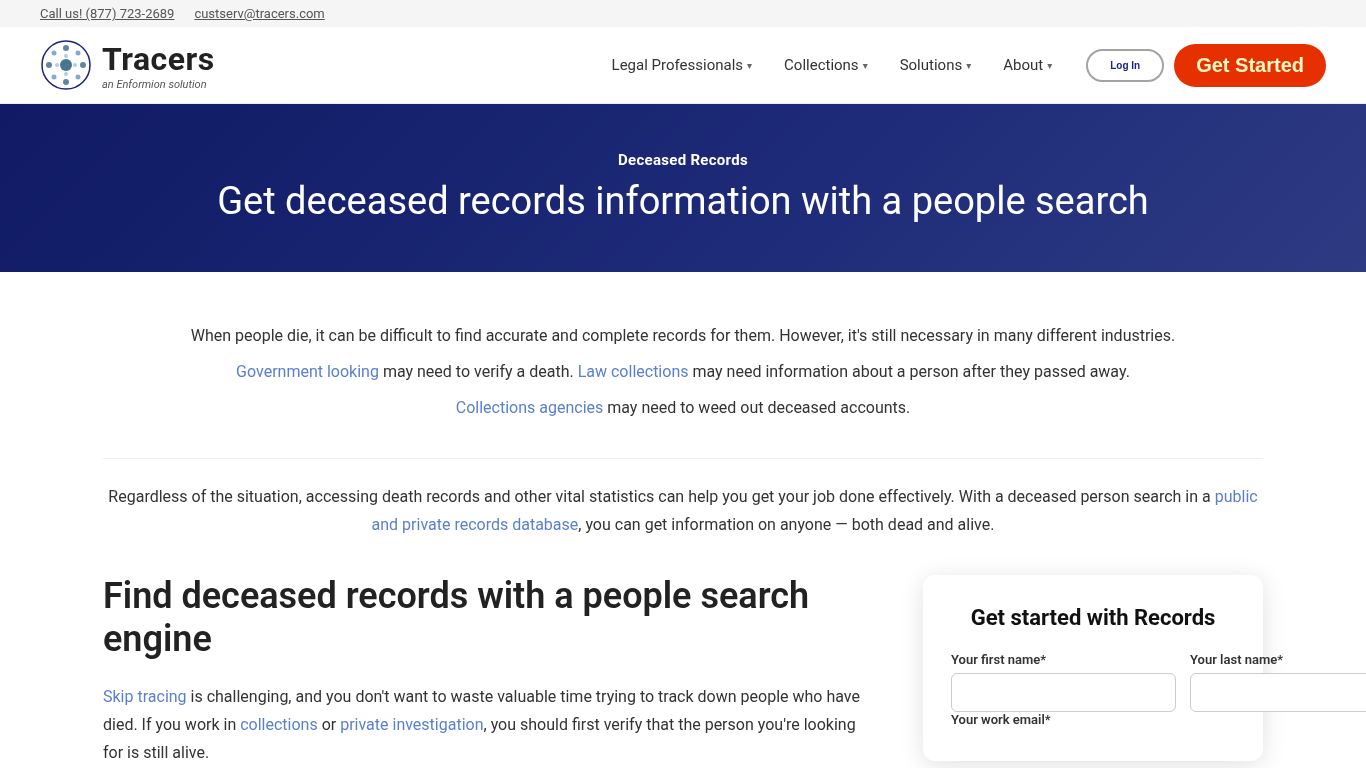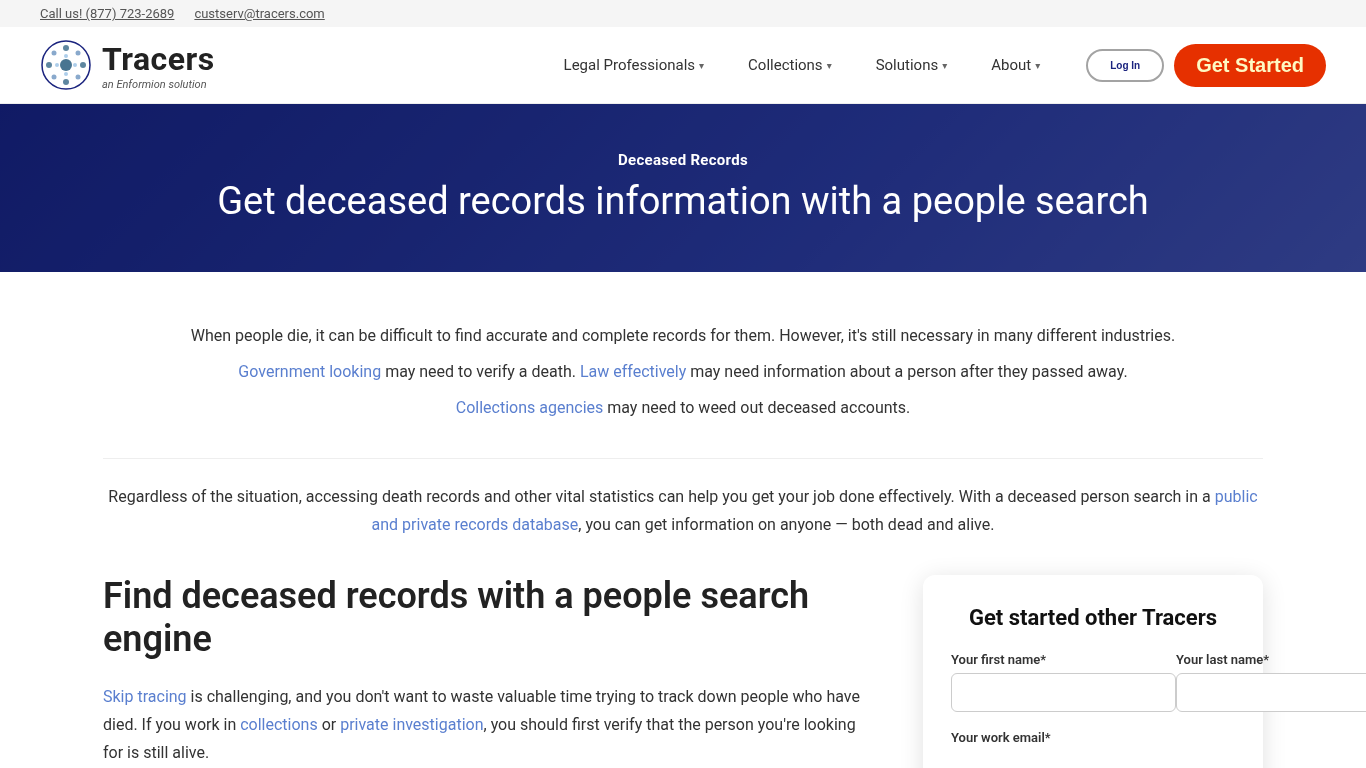--- a/index.html
+++ b/index.html
@@ -35,21 +35,21 @@
       width: 52px;
       height: 52px;
     }
     .logo-text { display: flex; flex-direction: column; }
     .logo-name { font-size: 32px; font-weight: 700; color: #222; letter-spacing: 0.5px; }
     .logo-sub { font-size: 11px; color: #555; font-style: italic; }
 
     .nav {
       display: flex;
       align-items: center;
-      gap: 16px;
+      gap: 4px;
     }
     .nav-item {
       display: flex;
       align-items: center;
       gap: 4px;
       padding: 8px 14px;
       font-size: 15px;
       color: #333;
       cursor: pointer;
       border-radius: 4px;
@@ -181,22 +181,21 @@
     }
     .form-card-title {
       font-size: 22px;
       font-weight: 700;
       color: #111;
       margin-bottom: 22px;
       text-align: center;
     }
     .form-row {
       display: flex;
-      gap: 0;
-      margin-bottom: 18px;
+      gap: 14px;
     }
     .form-group {
       flex: 1;
       display: flex;
       flex-direction: column;
     }
     .form-group.full-width {
       flex: 1 1 100%;
     }
     .form-label {
@@ -277,21 +276,21 @@
     <div class="hero-label">Deceased Records</div>
     <h1 class="hero-title">Get deceased records information with a people search</h1>
   </div>
 </section>
 
 <div class="main-content">
 
   <div class="intro-text">
     <p>When people die, it can be difficult to find accurate and complete records for them. However, it's still necessary in many different industries.</p>
     <p>
-      <a href="#" class="link">Government looking</a><span> may need to verify a death. </span><a href="#" class="link">Law effectively</a><span> may need information about a person after they passed away.</span>
+      <a href="#" class="link">Government looking</a><span> may need to verify a death. </span><a href="#" class="link">Law collections</a><span> may need information about a person after they passed away.</span>
     </p>
     <p>
       <a href="#" class="link">Collections agencies</a><span> may need to weed out deceased accounts.</span>
     </p>
   </div>
 
   <hr class="section-divider">
 
   <p class="intro-text" style="text-align:center; margin-bottom: 36px;">
     <span>Regardless of the situation, accessing death records and other vital statistics can help you get your job done effectively. With a deceased person search in a </span><a href="#" class="link">public and private records database</a><span>, you can get information on anyone — both dead and alive.</span>
@@ -300,21 +299,21 @@
   <div class="content-row">
     <div class="content-left">
       <h2 class="section-title">Find deceased records with a people search engine</h2>
       <p class="section-body">
         <a href="#" class="link">Skip tracing</a><span> is challenging, and you don't want to waste valuable time trying to track down people who have died. If you work in </span><a href="#" class="link">collections</a><span> or </span><a href="#" class="link">private investigation</a><span>, you should first verify that the person you're looking for is still alive.</span>
       </p>
     </div>
 
     <div class="content-right">
       <div class="form-card">
-        <h3 class="form-card-title">Get started other Tracers</h3>
+        <h3 class="form-card-title">Get started with Records</h3>
         <div class="form-row">
           <div class="form-group">
             <label class="form-label">Your first name*</label>
             <input type="text" class="form-input" style="">
           </div>
           <div class="form-group">
             <label class="form-label">Your last name*</label>
             <input type="text" class="form-input" style="">
           </div>
         </div>

